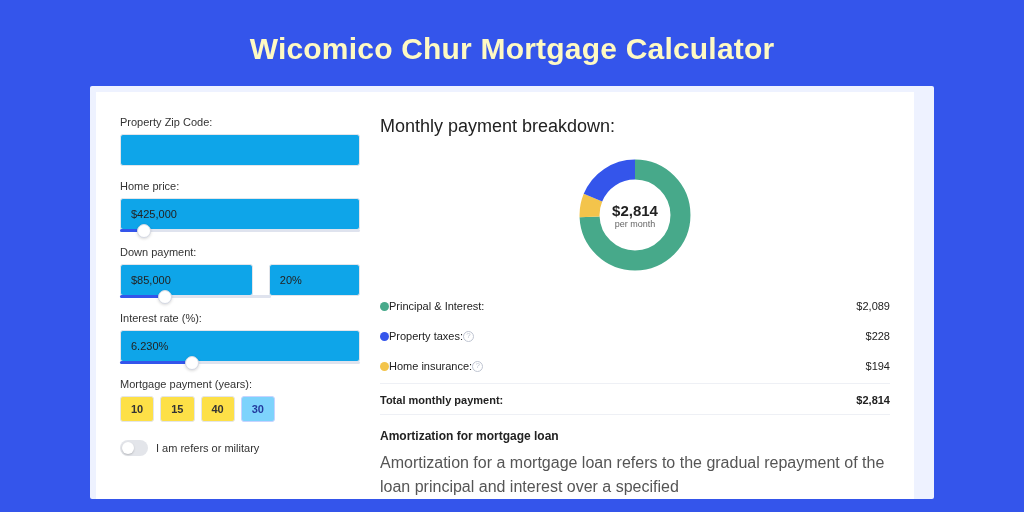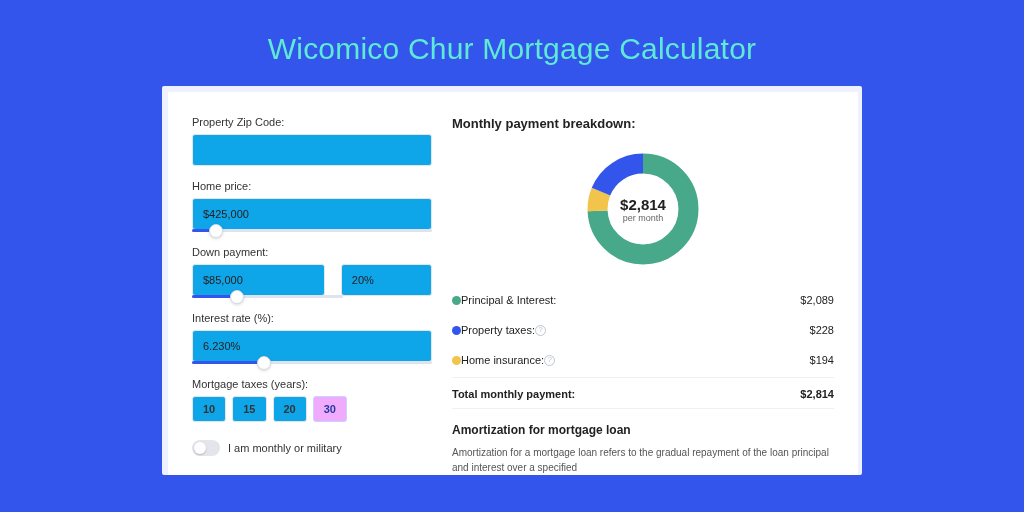--- a/index.html
+++ b/index.html
@@ -7,30 +7,30 @@
   body {
     background: #3455eb;
     font-family: -apple-system, BlinkMacSystemFont, "Segoe UI", Arial, sans-serif;
     color: #222;
   }
   .hero {
     text-align: center;
     padding: 32px 0 20px;
   }
   .hero h1 {
-    color: #5eead4;
+    color: #fef9c3;
     font-size: 30px;
-    font-weight: 400;
+    font-weight: 700;
     letter-spacing: 0.2px;
   }
   .outer-card {
-    width: 700px;
+    width: 844px;
     margin: 0 auto;
     background: #eef2ff;
-    padding: 6px 4px 0 6px;
+    padding: 6px 20px 0 6px;
     border-radius: 2px;
   }
   .card {
     background: #fff;
     display: flex;
     gap: 20px;
     padding: 24px 24px 0 24px;
     min-height: 380px;
   }
   .left-col { width: 240px; flex: 0 0 240px; }
@@ -70,48 +70,48 @@
     background: #fff; border: 1px solid #d5d9e4;
     box-shadow: 0 1px 3px rgba(0,0,0,0.15);
   }
   .row { display: flex; gap: 16px; }
   .row .input:first-child { flex: 1.6; }
   .row .input:last-child { flex: 1; }
 
   .periods { display: flex; gap: 6px; }
   .period-btn {
     border: 1px solid #e3e5ea;
-    background: #0ea5e9;
+    background: #fde047;
     border-radius: 3px;
     font-size: 11px;
     padding: 6px 10px;
     cursor: pointer;
     font-weight: 600;
     color: #333;
   }
   .period-btn.selected {
-    background: #f0abfc;
+    background: #7dd3fc;
     border-color: #c7d3ff;
     color: #233a9e;
   }
 
   .toggle-row { display: flex; align-items: center; gap: 8px; margin-top: 18px; }
   .toggle {
     width: 28px; height: 16px; border-radius: 8px;
     background: #e3e5ea; position: relative;
   }
   .toggle-knob {
     position: absolute; left: 2px; top: 2px;
     width: 12px; height: 12px; border-radius: 50%;
     background: #fff; box-shadow: 0 1px 2px rgba(0,0,0,0.2);
   }
   .toggle-label { font-size: 11px; color: #333; }
 
   .section-title {
-    font-size: 13px; font-weight: 700; color: #222;
+    font-size: 18px; font-weight: 400; color: #222;
     margin-bottom: 10px;
   }
   .donut-wrap {
     display: flex; justify-content: center; align-items: center;
     padding: 8px 0 16px;
   }
   .donut { position: relative; width: 120px; height: 120px; }
   .donut svg { width: 120px; height: 120px; transform: rotate(-90deg); }
   .donut-center {
     position: absolute; inset: 0;
@@ -140,21 +140,21 @@
     font-weight: 700;
     display: flex; justify-content: space-between;
     font-size: 11px;
   }
 
   .amort-box {
     border-top: 1px solid #eef0f5;
     margin-top: 8px; padding-top: 14px;
   }
   .amort-title { font-size: 12px; font-weight: 700; margin-bottom: 8px; }
-  .amort-text { font-size: 10px; color: #555; line-height: 1.5; }
+  .amort-text { font-size: 16px; color: #555; line-height: 1.5; }
 </style>
 </head>
 <body>
 
 <div class="hero">
   <h1>Wicomico Chur Mortgage Calculator</h1>
 </div>
 
 <div class="outer-card">
   <div class="card">
@@ -190,34 +190,34 @@
       <div class="field">
         <label class="field-label">Interest rate (%):</label>
         <input class="input b" value="6.230%" style="">
         <div class="slider-track">
           <div class="slider-fill" style="width:30%"></div>
           <div class="slider-handle" style="left:30%"></div>
         </div>
       </div>
 
       <div class="field">
-        <label class="field-label">Mortgage taxes (years):</label>
+        <label class="field-label">Mortgage payment (years):</label>
         <div class="periods">
           <button class="period-btn">10</button>
           <button class="period-btn">15</button>
-          <button class="period-btn">20</button>
+          <button class="period-btn">40</button>
           <button class="period-btn selected">30</button>
         </div>
       </div>
 
       <div class="toggle-row">
         <div class="toggle">
           <div class="toggle-knob"></div>
         </div>
-        <span class="toggle-label">I am monthly or military</span>
+        <span class="toggle-label">I am refers or military</span>
       </div>
 
     </div>
 
     <div class="right-col">
       <div class="section-title">Monthly payment breakdown:</div>
 
       <div class="donut-wrap">
         <div class="donut">
           <svg viewBox="0 0 42 42">

